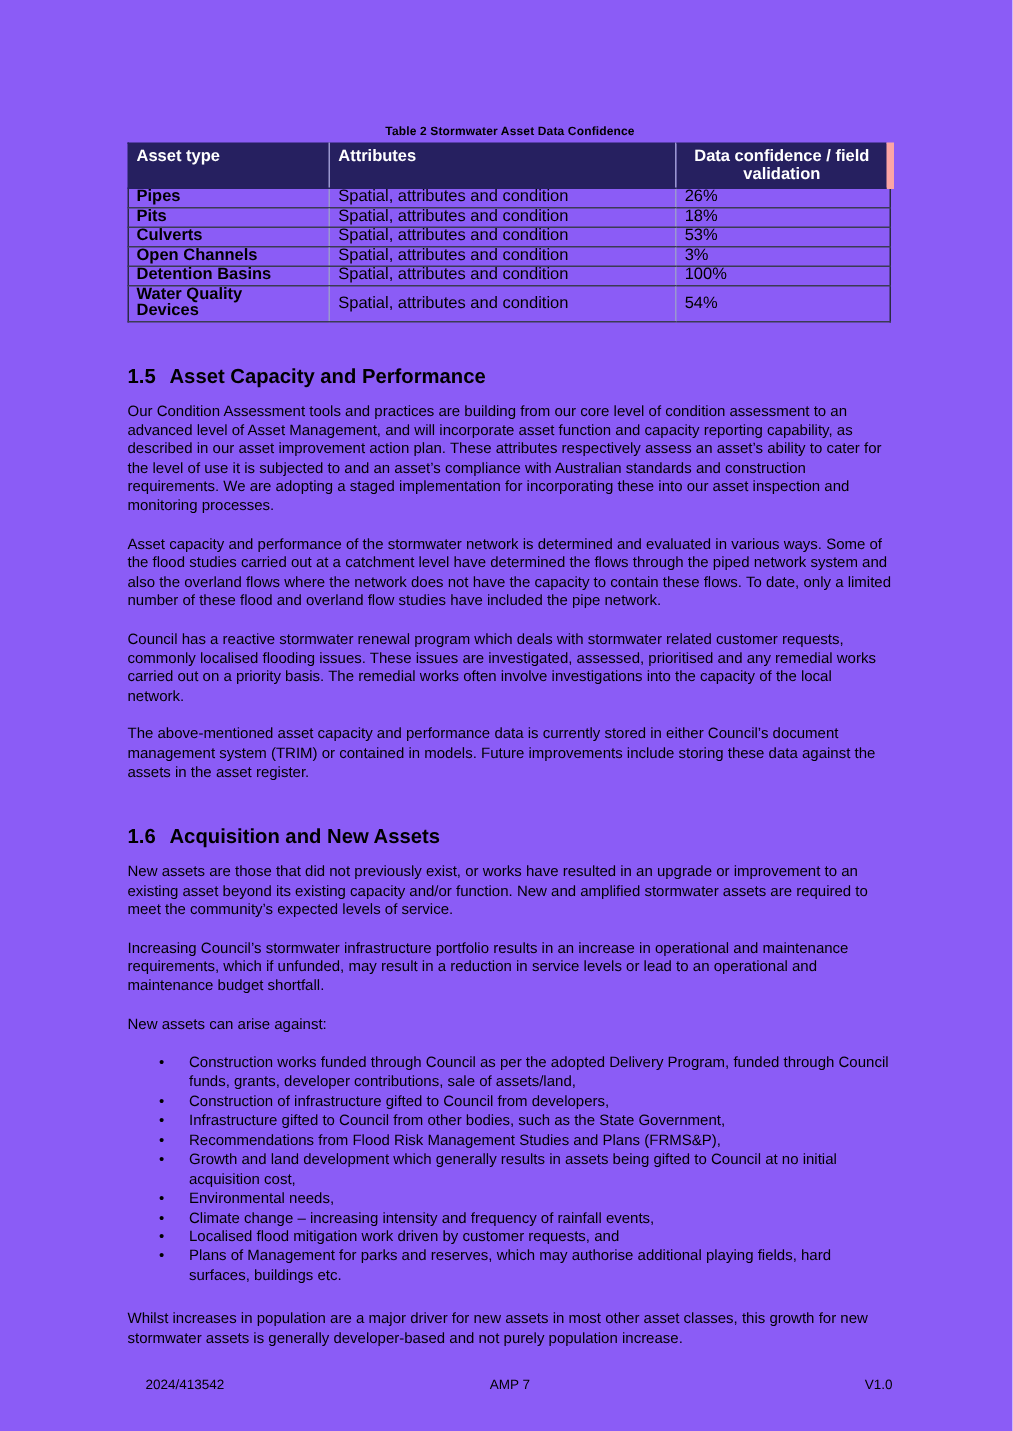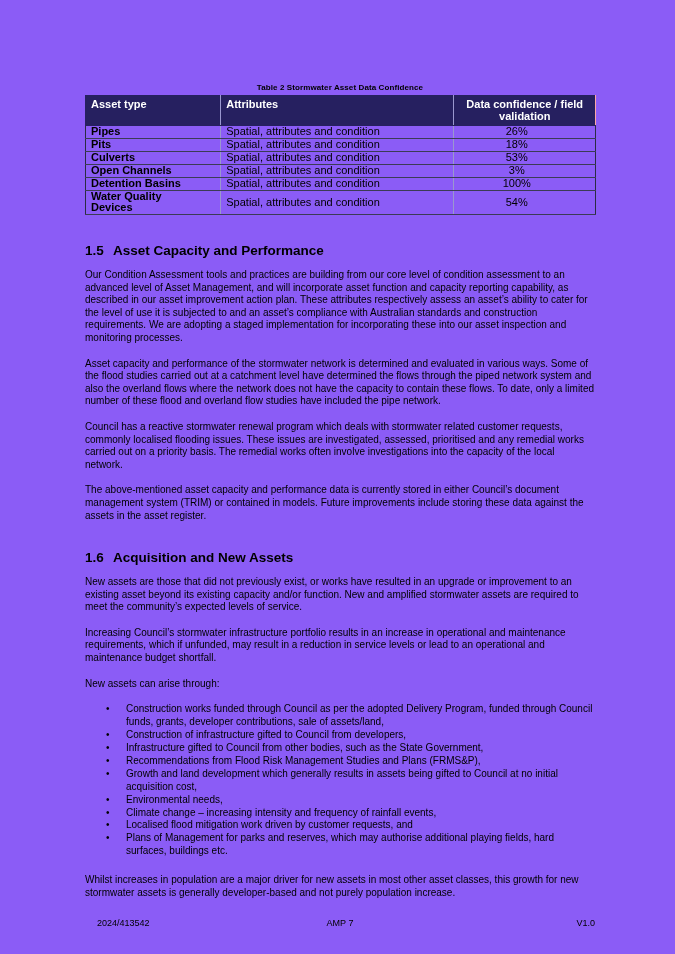--- a/index.html
+++ b/index.html
@@ -32,36 +32,36 @@
   table.conf-table th {
     background: #262060;
     color: #ffffff;
     font-weight: bold;
     text-align: left;
     vertical-align: top;
     padding: 2px 5px 3px 5px;
     border: 1px solid #262060;
     border-right: 1px solid #9a97cf;
   }
-  table.conf-table th.col3 { text-align: center; border-right: 1px solid #fca5a5; margin-top: 48px; }
+  table.conf-table th.col3 { text-align: center; border-right: 5px solid #fca5a5; margin-top: 48px; }
   table.conf-table td {
     padding: 0px 21px 1px 5px;
     border-top: 1px solid #3b3b55;
     border-bottom: 1px solid #3b3b55;
     border-left: 1px solid #9a97cf;
     border-right: 1px solid #9a97cf;
     line-height: 11px;
   }
   table.conf-table td:first-child { border-left: 1.5px solid #2b2b44; }
   table.conf-table td:last-child { border-right: 1.5px solid #2b2b44; }
   .col1 { width: 131px; }
   .col2 { width: 241px; }
   .col3 { width: 139px; }
   td.cell-asset { font-weight: bold; }
-  td.cell-conf { text-align: center; }
+  td.cell-conf { text-align: left; }
   
   h2.section-heading {
     font-size: 13.5px;
     font-weight: bold;
     margin: 28px 0 10px 0;
     display: flex;
     line-height: 16px;
   }
   h2.section-heading .h-num { width: 28px; flex: 0 0 28px; }
   p.body-par {
@@ -155,21 +155,21 @@
   <p class="body-par">Asset capacity and performance of the stormwater network is determined and evaluated in various ways. Some of the flood studies carried out at a catchment level have determined the flows through the piped network system and also the overland flows where the network does not have the capacity to contain these flows. To date, only a limited number of these flood and overland flow studies have included the pipe network.</p>
   <p class="body-par">Council has a reactive stormwater renewal program which deals with stormwater related customer requests, commonly localised flooding issues. These issues are investigated, assessed, prioritised and any remedial works carried out on a priority basis. The remedial works often involve investigations into the capacity of the local network.</p>
   <p class="body-par">The above-mentioned asset capacity and performance data is currently stored in either Council’s document management system (TRIM) or contained in models. Future improvements include storing these data against the assets in the asset register.</p>
 
   <h2 class="section-heading">
     <span class="h-num">1.6</span>
     <span class="h-title">Acquisition and New Assets</span>
   </h2>
   <p class="body-par">New assets are those that did not previously exist, or works have resulted in an upgrade or improvement to an existing asset beyond its existing capacity and/or function. New and amplified stormwater assets are required to meet the community’s expected levels of service.</p>
   <p class="body-par">Increasing Council’s stormwater infrastructure portfolio results in an increase in operational and maintenance requirements, which if unfunded, may result in a reduction in service levels or lead to an operational and maintenance budget shortfall.</p>
-  <p class="body-par">New assets can arise through:</p>
+  <p class="body-par">New assets can arise against:</p>
 
   <ul class="bullet-list">
     <li>Construction works funded through Council as per the adopted Delivery Program, funded through Council funds, grants, developer contributions, sale of assets/land,</li>
     <li>Construction of infrastructure gifted to Council from developers,</li>
     <li>Infrastructure gifted to Council from other bodies, such as the State Government,</li>
     <li>Recommendations from Flood Risk Management Studies and Plans (FRMS&amp;P),</li>
     <li>Growth and land development which generally results in assets being gifted to Council at no initial acquisition cost,</li>
     <li>Environmental needs,</li>
     <li>Climate change – increasing intensity and frequency of rainfall events,</li>
     <li>Localised flood mitigation work driven by customer requests, and</li>

